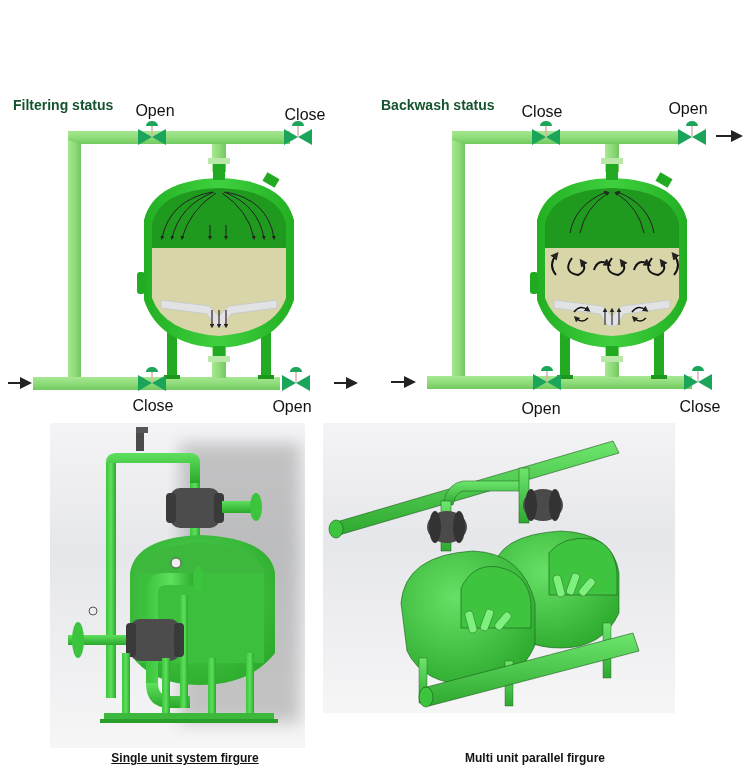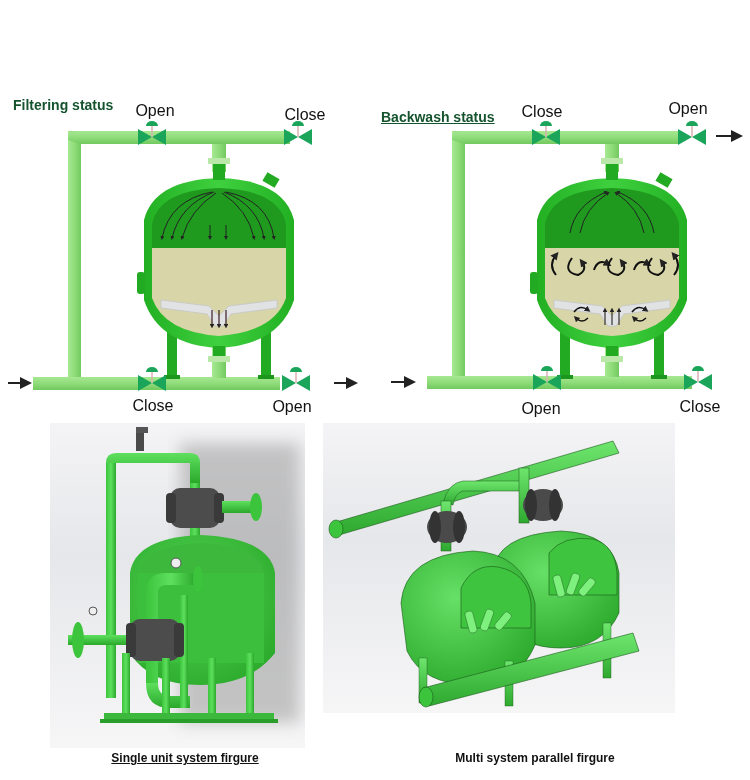--- a/index.html
+++ b/index.html
@@ -13,21 +13,21 @@
 </style>
 </head>
 <body>
 
 <div class="abs title" style="left:13px; top:97px;">Filtering status</div>
 <div class="abs vlabel" style="left:130px; top:102px;">Open</div>
 <div class="abs vlabel" style="left:280px; top:106px;">Close</div>
 <div class="abs vlabel" style="left:128px; top:397px;">Close</div>
 <div class="abs vlabel" style="left:267px; top:398px;">Open</div>
 
-<div class="abs title" style="left:381px; top:109px;text-decoration:underline;">Backwash status</div>
+<div class="abs title" style="left:381px; top:97px;">Backwash status</div>
 <div class="abs vlabel" style="left:517px; top:103px;">Close</div>
 <div class="abs vlabel" style="left:663px; top:100px;">Open</div>
 <div class="abs vlabel" style="left:516px; top:400px;">Open</div>
 <div class="abs vlabel" style="left:675px; top:398px;">Close</div>
 
 <svg width="750" height="420" viewBox="0 0 750 420">
   <defs>
     <linearGradient id="pipeH" x1="0" y1="0" x2="0" y2="1">
       <stop offset="0" stop-color="#a6e891"></stop>
       <stop offset="0.5" stop-color="#8fdc7a"></stop>
@@ -274,13 +274,13 @@
     </g>
 
     <rect x="96" y="235" width="8" height="45" fill="url(#mp)" stroke="#1a5a1a" stroke-width="0.4"></rect>
     <rect x="182" y="238" width="8" height="45" fill="url(#mp)" stroke="#1a5a1a" stroke-width="0.4"></rect>
     <rect x="280" y="200" width="8" height="55" fill="url(#mp)" stroke="#1a5a1a" stroke-width="0.4"></rect>
 
     <path d="M100,265 L310,210 L316,228 L106,283 Z" fill="url(#mp)" stroke="#1a5a1a" stroke-width="0.6"></path>
     <ellipse cx="103" cy="274" rx="7" ry="10" fill="#3cc43c" stroke="#1a5a1a" stroke-width="0.6"></ellipse>
   </svg>
 </div>
-<div class="abs caption" style="left:420px; top:751px; width:230px;">Multi system parallel firgure</div>
+<div class="abs caption" style="left:420px; top:751px; width:230px;">Multi unit parallel firgure</div>
 
 </body></html>

